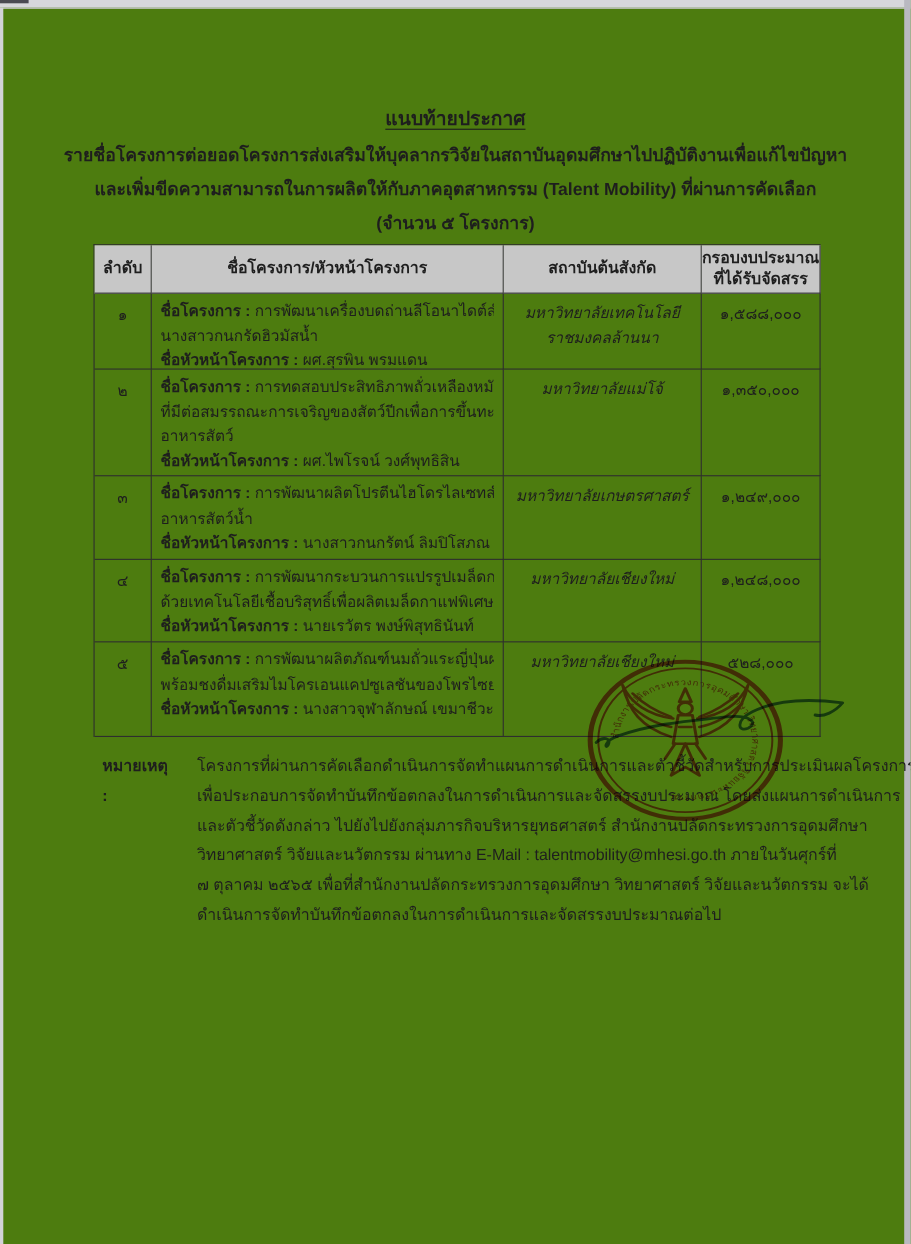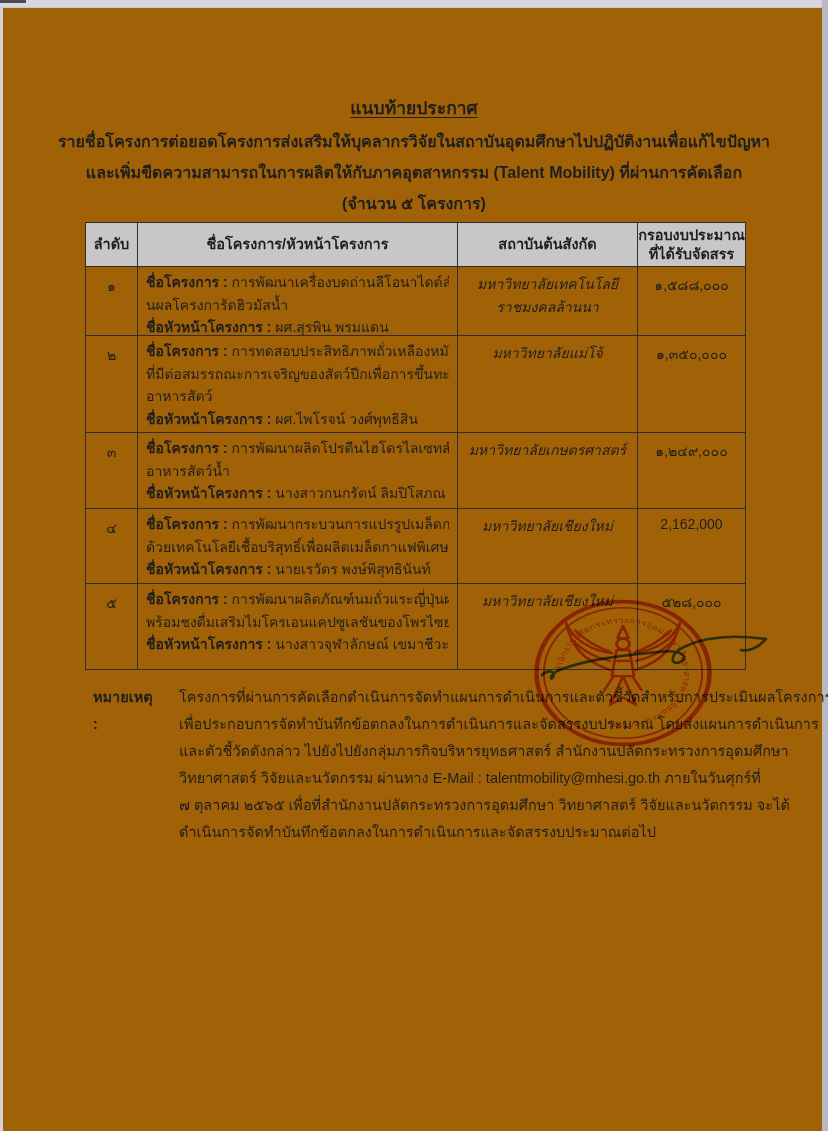--- a/index.html
+++ b/index.html
@@ -1,19 +1,19 @@
 <!DOCTYPE html>
 <html><head>
 <meta charset="utf-8">
 <style>
   html,body{margin:0;padding:0;background:#ffffff;}
   .sheet{
     position:relative;
     width:828px;height:1131px;
-    background:#a16207;
+    background:#4d7c0f;
     overflow:hidden;
     font-family:"Liberation Sans","DejaVu Sans",sans-serif;
     color:#1e1e1e;
   }
   
   .edge-top{position:absolute;left:0;top:0;width:828px;height:7px;background:#d7d7dc;}
   .edge-top-line{position:absolute;left:0;top:7px;width:828px;height:1px;background:#c7c7cd;}
   .edge-left{position:absolute;left:0;top:7px;width:3px;height:1124px;background:#d3d3d8;}
   .edge-right{position:absolute;left:822px;top:0;width:6px;height:1131px;background:#b9b9c1;}
   .edge-corner{position:absolute;left:0;top:0;width:26px;height:3px;background:#4a4a52;}
@@ -101,21 +101,21 @@
       <div class="cell hcell">
         <div>กรอบงบประมาณ</div>
         <div>ที่ได้รับจัดสรร</div>
       </div>
     </div>
 
     <div class="trow">
       <div class="cell c-no">๑</div>
       <div class="cell c-proj">
         <div class="pline"><span class="blabel">ชื่อโครงการ :</span><span>การพัฒนาเครื่องบดถ่านลีโอนาไดต์สำหรับ</span></div>
-        <div class="pline">นผลโครงการัดฮิวมัสน้ำ</div>
+        <div class="pline">นางสาวกนกรัดฮิวมัสน้ำ</div>
         <div class="pline"></div>
         <div class="pline"><span class="blabel">ชื่อหัวหน้าโครงการ :</span><span>ผศ.สุรพิน พรมแดน</span></div>
       </div>
       <div class="cell c-inst">
         <div>มหาวิทยาลัยเทคโนโลยี</div>
         <div>ราชมงคลล้านนา</div>
       </div>
       <div class="cell c-bud">๑,๕๘๘,๐๐๐</div>
     </div>
 
@@ -154,21 +154,21 @@
       <div class="cell c-proj">
         <div class="pline"><span class="blabel">ชื่อโครงการ :</span><span>การพัฒนากระบวนการแปรรูปเมล็ดกาแฟ</span></div>
         <div class="pline">ด้วยเทคโนโลยีเชื้อบริสุทธิ์เพื่อผลิตเมล็ดกาแฟพิเศษ</div>
         <div class="pline"></div>
         <div class="pline"><span class="blabel">ชื่อหัวหน้าโครงการ :</span><span>นายเรวัตร พงษ์พิสุทธินันท์</span></div>
       </div>
       <div class="cell c-inst">
         <div>มหาวิทยาลัยเชียงใหม่</div>
         <div></div>
       </div>
-      <div class="cell c-bud">2,162,000</div>
+      <div class="cell c-bud">๑,๒๔๘,๐๐๐</div>
     </div>
 
     <div class="trow">
       <div class="cell c-no">๕</div>
       <div class="cell c-proj">
         <div class="pline"><span class="blabel">ชื่อโครงการ :</span><span>การพัฒนาผลิตภัณฑ์นมถั่วแระญี่ปุ่นผง</span></div>
         <div class="pline">พร้อมชงดื่มเสริมไมโครเอนแคปซูเลชันของโพรไซยานิดินส์</div>
         <div class="pline"></div>
         <div class="pline"><span class="blabel">ชื่อหัวหน้าโครงการ :</span><span>นางสาวจุฬาลักษณ์ เขมาชีวะกุล</span></div>
       </div>

